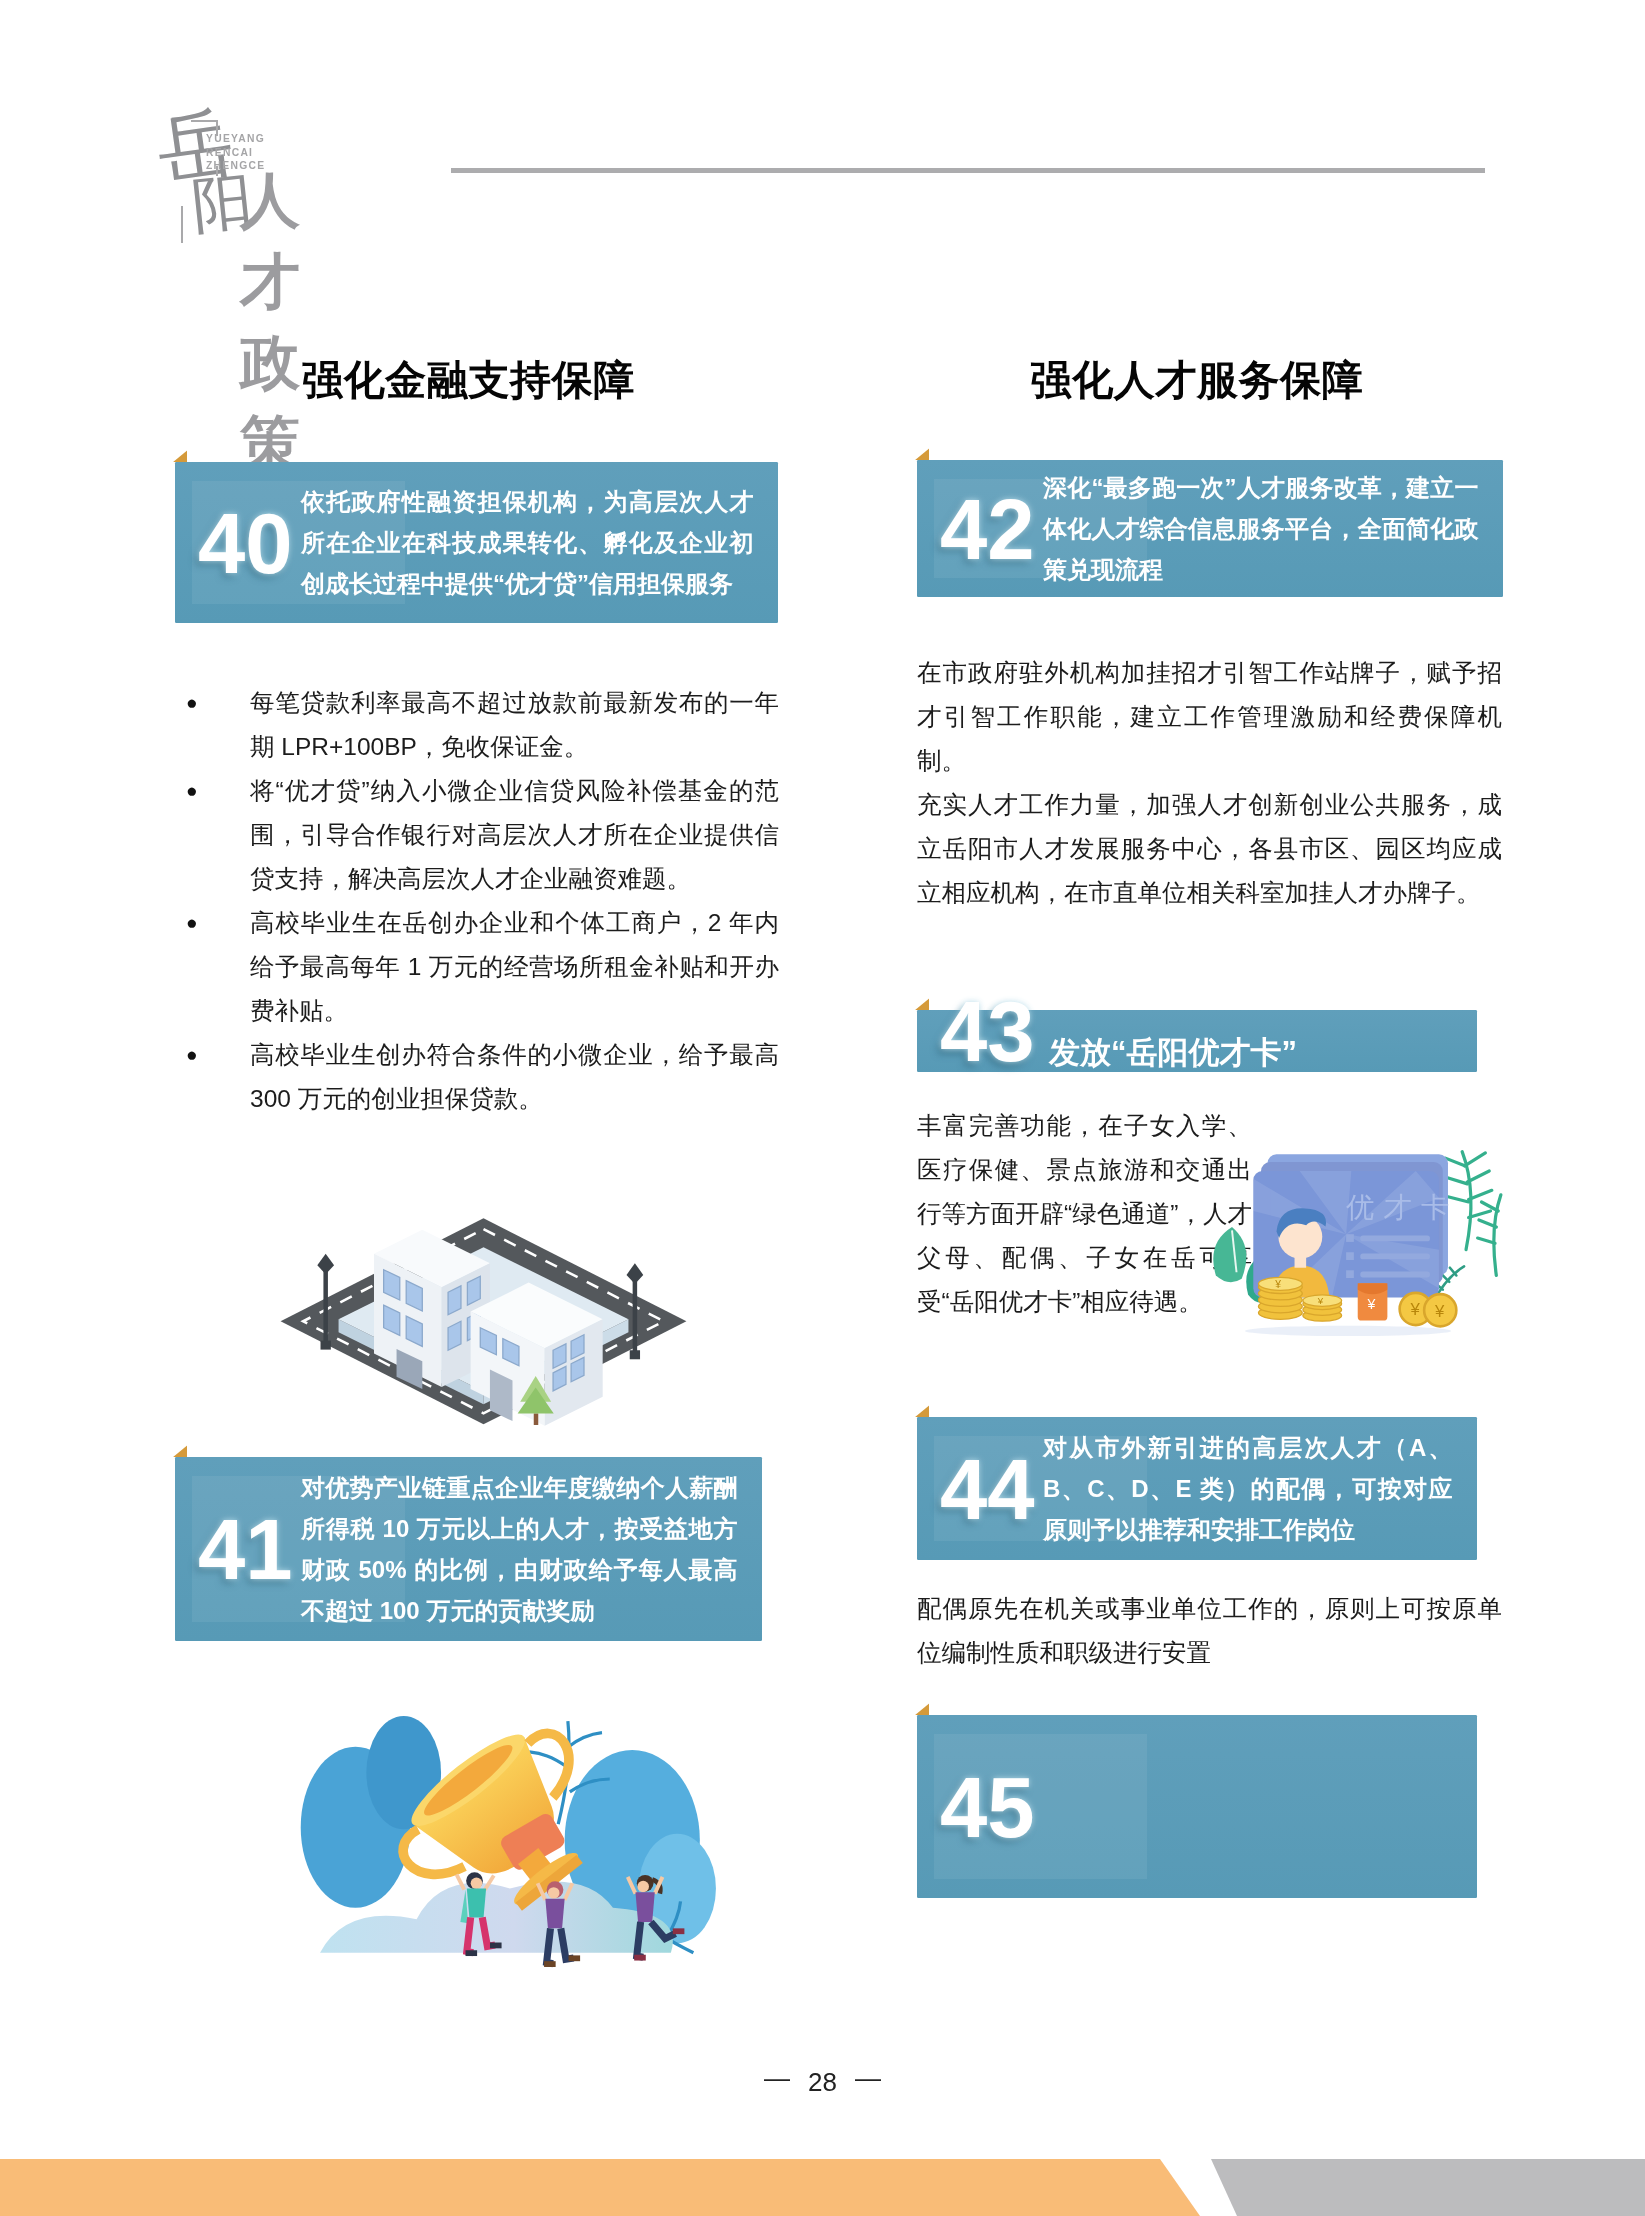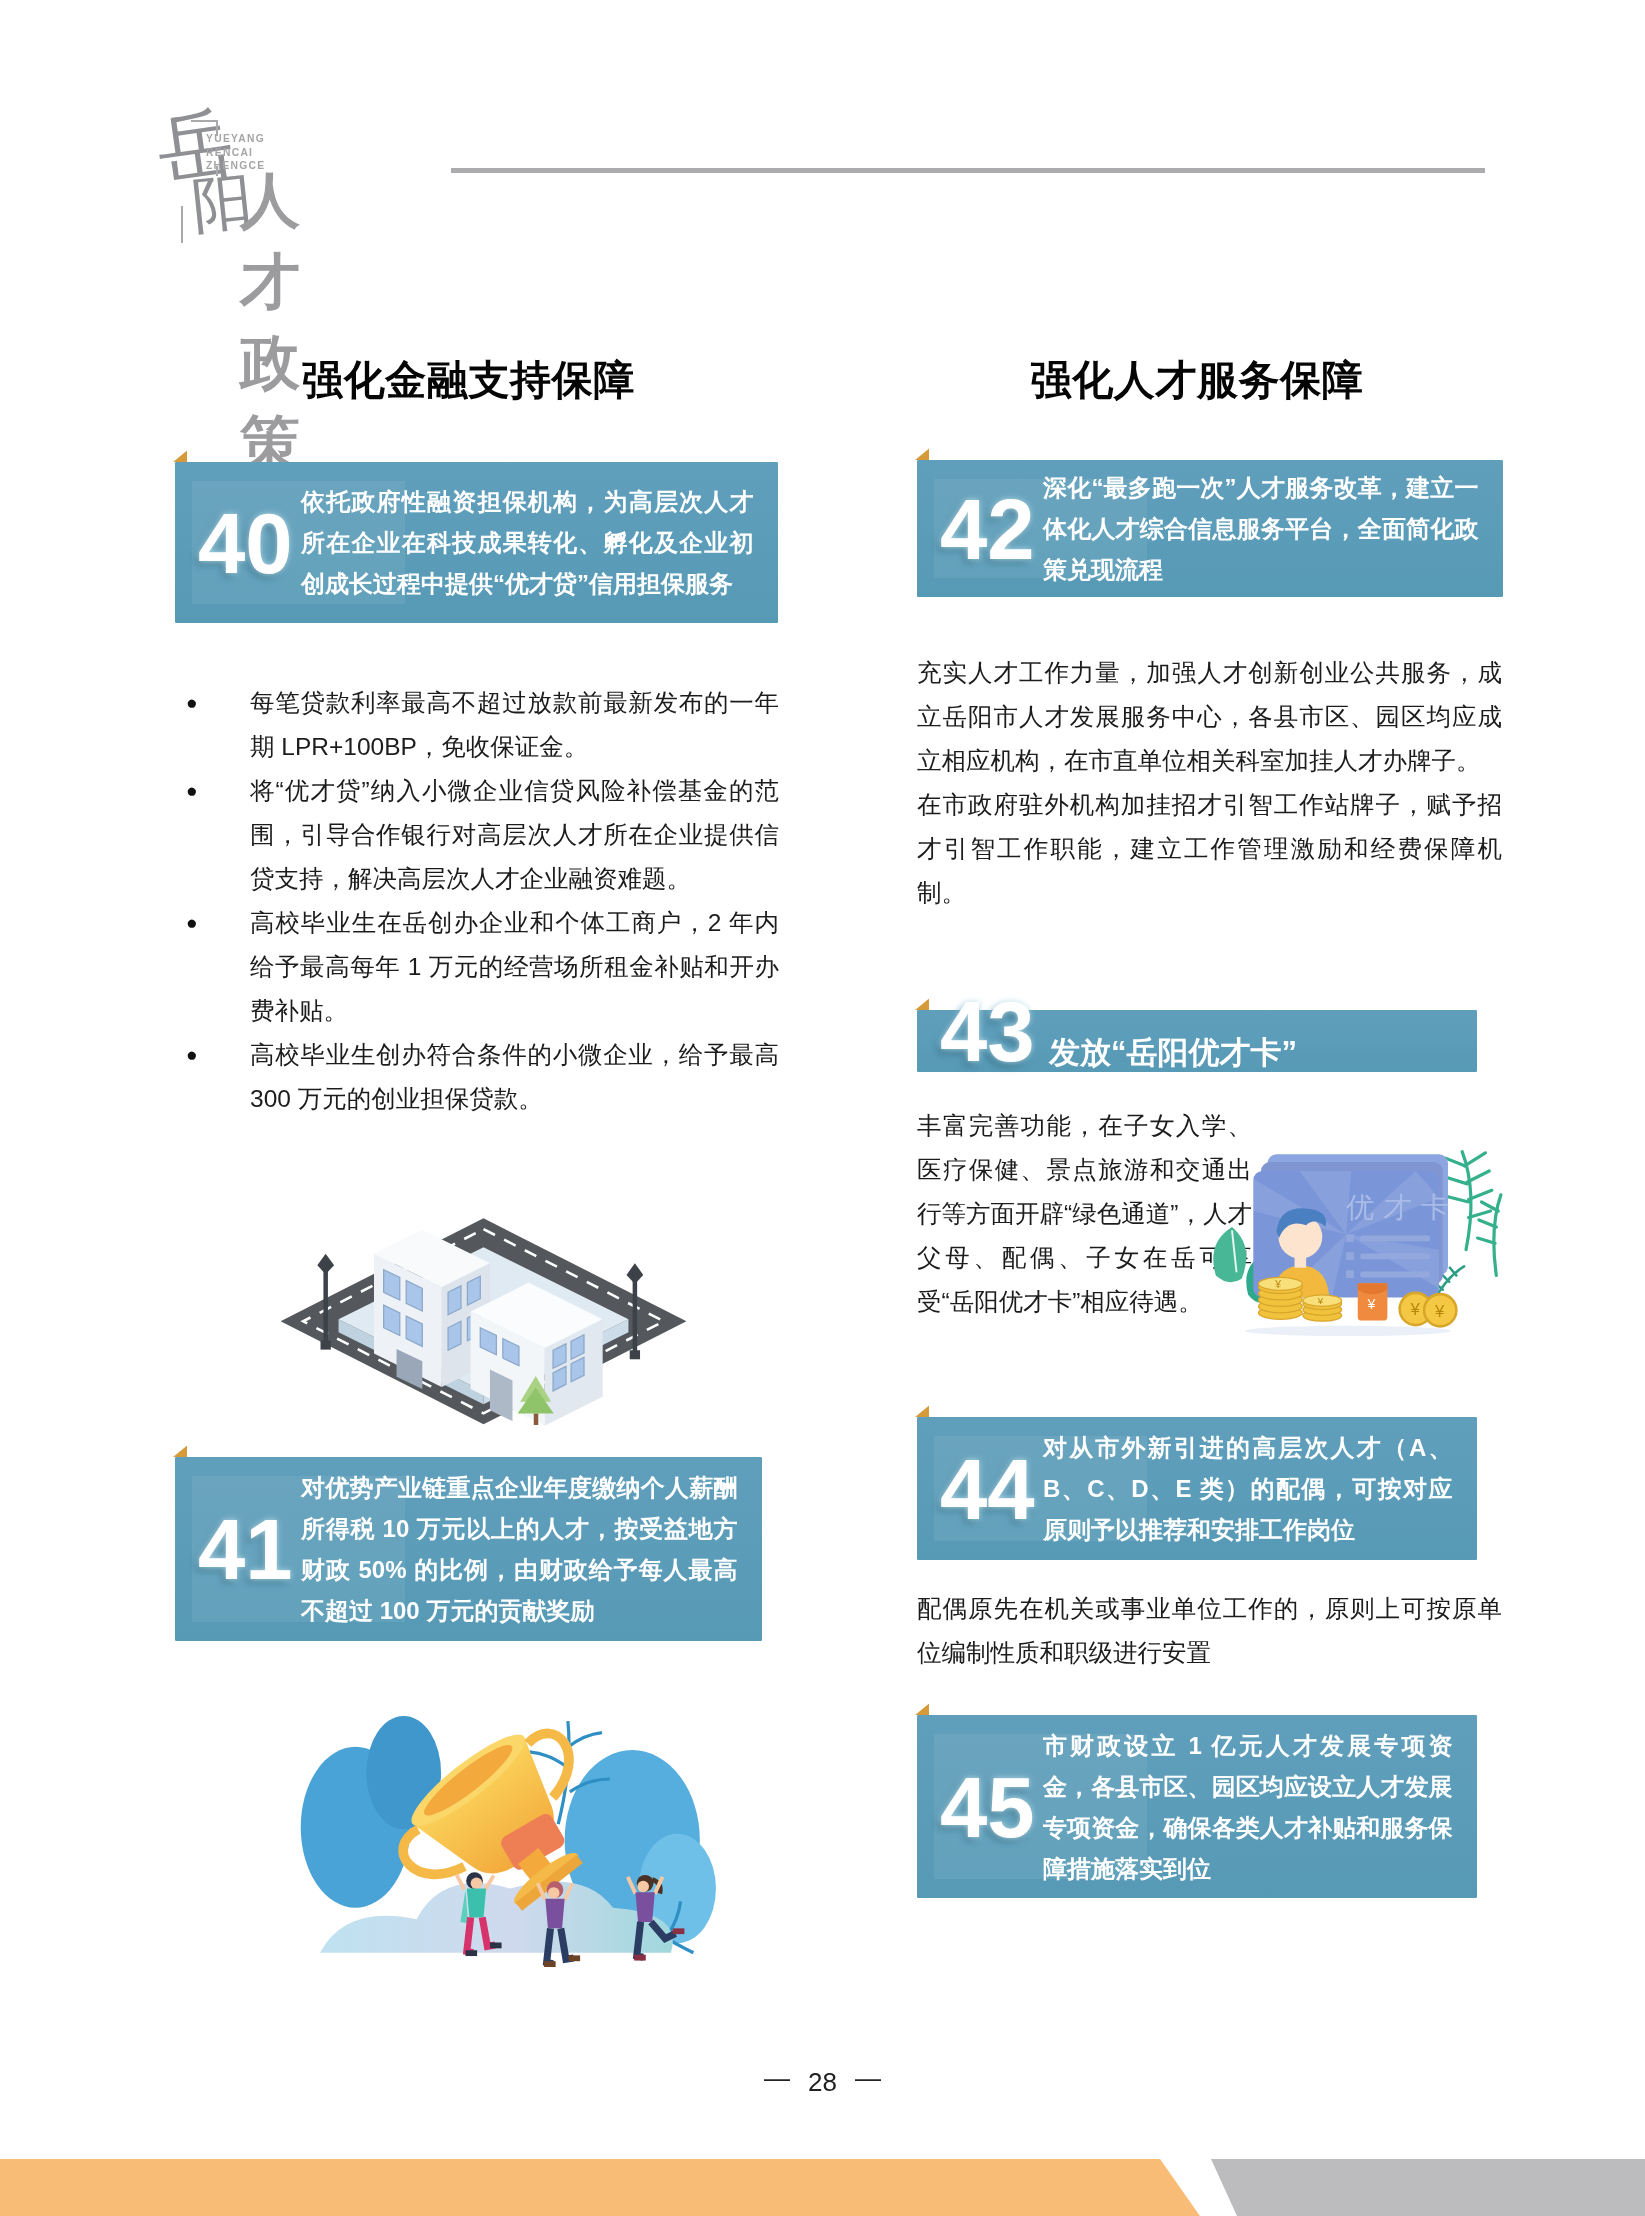--- a/index.html
+++ b/index.html
@@ -272,22 +272,22 @@
 
   <div class="tealbox b42">
     <div class="curl"></div>
     <div class="corner"></div>
     <div class="numpanel"></div>
     <div class="num">42</div>
     <div class="btext">深化“最多跑一次”人才服务改革，建立一体化人才综合信息服务平台，全面简化政策兑现流程</div>
   </div>
 
   <div class="para p42">
+    <div>在市政府驻外机构加挂招才引智工作站牌子，赋予招才引智工作职能，建立工作管理激励和经费保障机制。</div>
     <div>充实人才工作力量，加强人才创新创业公共服务，成立岳阳市人才发展服务中心，各县市区、园区均应成立相应机构，在市直单位相关科室加挂人才办牌子。</div>
-    <div>在市政府驻外机构加挂招才引智工作站牌子，赋予招才引智工作职能，建立工作管理激励和经费保障机制。</div>
   </div>
 
   <div class="tealbox b43">
     <div class="curl"></div>
     <div class="corner"></div>
     <div class="num">43</div>
     <div class="label">发放“岳阳优才卡”</div>
   </div>
 
   <div class="para p43">丰富完善功能，在子女入学、医疗保健、景点旅游和交通出行等方面开辟“绿色通道”，人才父母、配偶、子女在岳可享受“岳阳优才卡”相应待遇。</div>
@@ -386,21 +386,20 @@
     <div class="btext">对从市外新引进的高层次人才（A、B、C、D、E 类）的配偶，可按对应原则予以推荐和安排工作岗位</div>
   </div>
 
   <div class="para p44">配偶原先在机关或事业单位工作的，原则上可按原单位编制性质和职级进行安置</div>
 
   <div class="tealbox b45">
     <div class="curl"></div>
     <div class="corner"></div>
     <div class="numpanel"></div>
     <div class="num">45</div>
-    <div class="btext">市财政设立 1 亿元人才发展专项资金，各县市区、园区均应设立人才发展专项资金，确保各类人才补贴和服务保障措施落实到位</div>
   </div>
 
   <div class="footer">
     <span class="dash">—</span><span>28</span><span class="dash">—</span>
   </div>
 
   <div class="band band-orange"></div>
   <div class="band band-gray"></div>
 
 </div>

